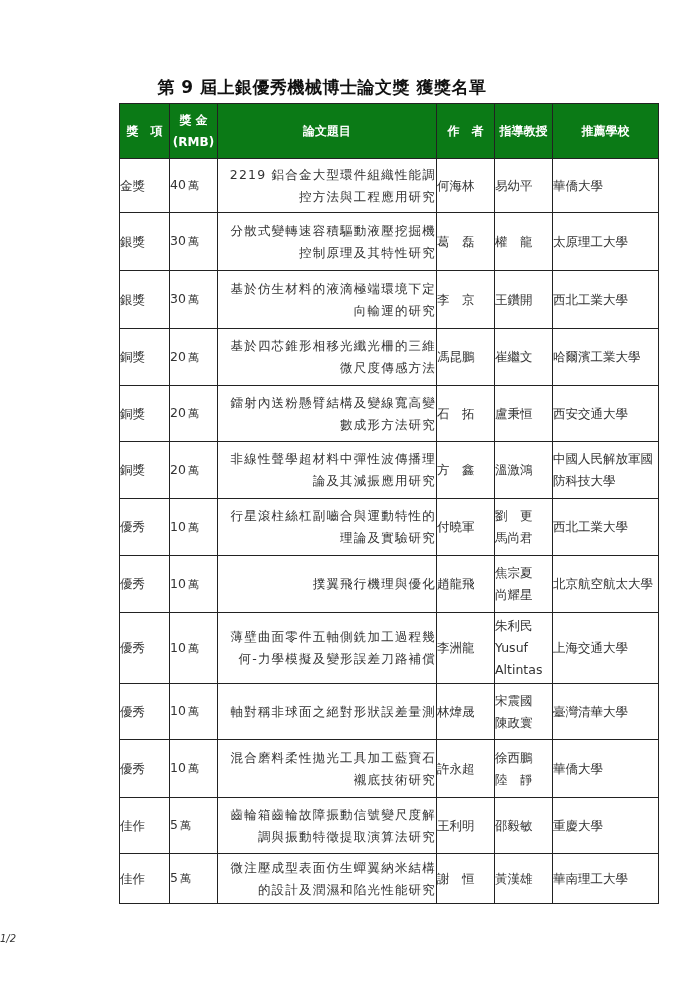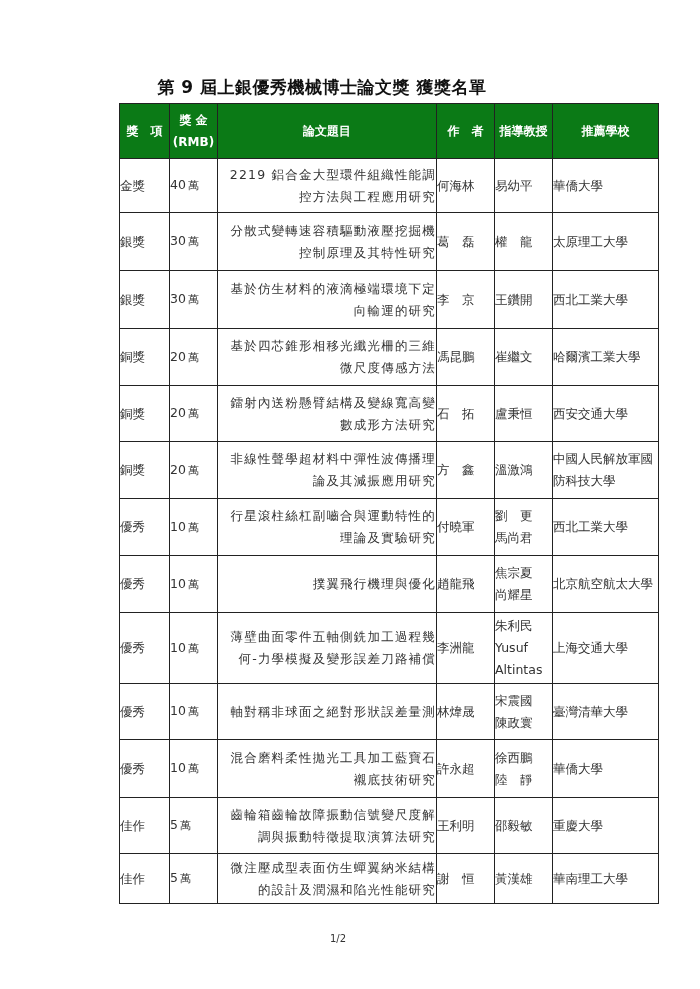--- a/index.html
+++ b/index.html
@@ -12,22 +12,22 @@
   table.awards th, table.awards td { border: 1.3px solid #222; padding: 0; }
   table.awards th { background: #0b7a16; color: #ffffff; font-weight: bold; font-size: 12px;
                     height: 54px; text-align: center; vertical-align: middle; line-height: 22px; }
   table.awards td { font-size: 12.5px; vertical-align: middle; line-height: 22px; color: #333; }
   td.c { }
   td.l { text-align: left; padding-left: 2px; }
   td.title-cell { padding-left: 1px; letter-spacing: 1.2px; text-align: right; }
   td.amt { text-align: left; font-size: 13px; }
   td.amt .unit { font-size: 11px; margin-left: 2px; }
   .stack { display: block; }
-  .pagenum { position: absolute; left: 0; width: 676px; top: 933px; text-align: center;
-             font-size: 10px; color: #333; }
+  .pagenum { position: absolute; left: 0; width: 676px; top: 933px; 
+             font-size: 10px; color: #333; font-style: italic; }
 </style>
 </head>
 <body>
 
 <div class="title">第 9 屆上銀優秀機械博士論文獎  獲獎名單</div>
 
 <table class="awards">
   <colgroup>
     <col style="width:50px">
       <col style="width:48px">

